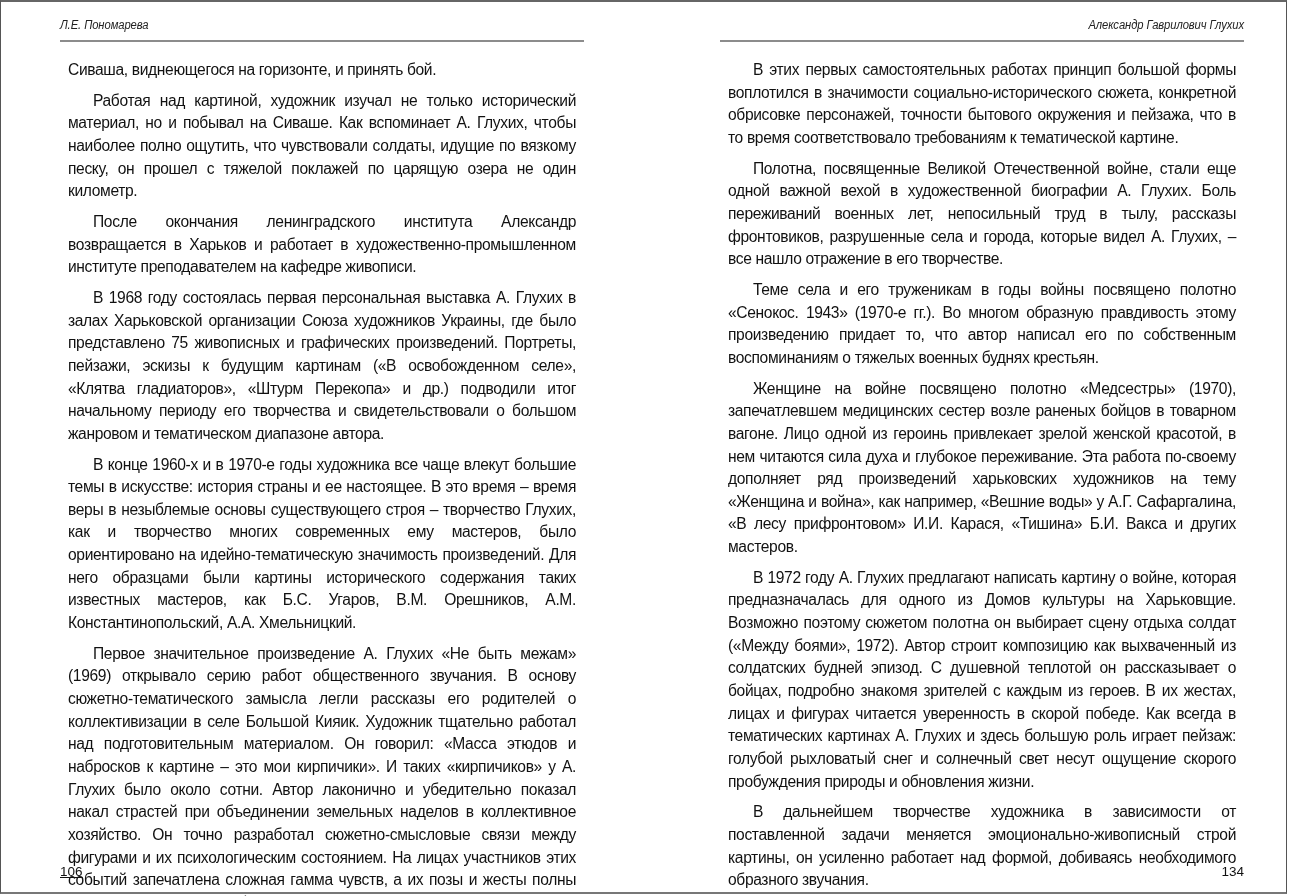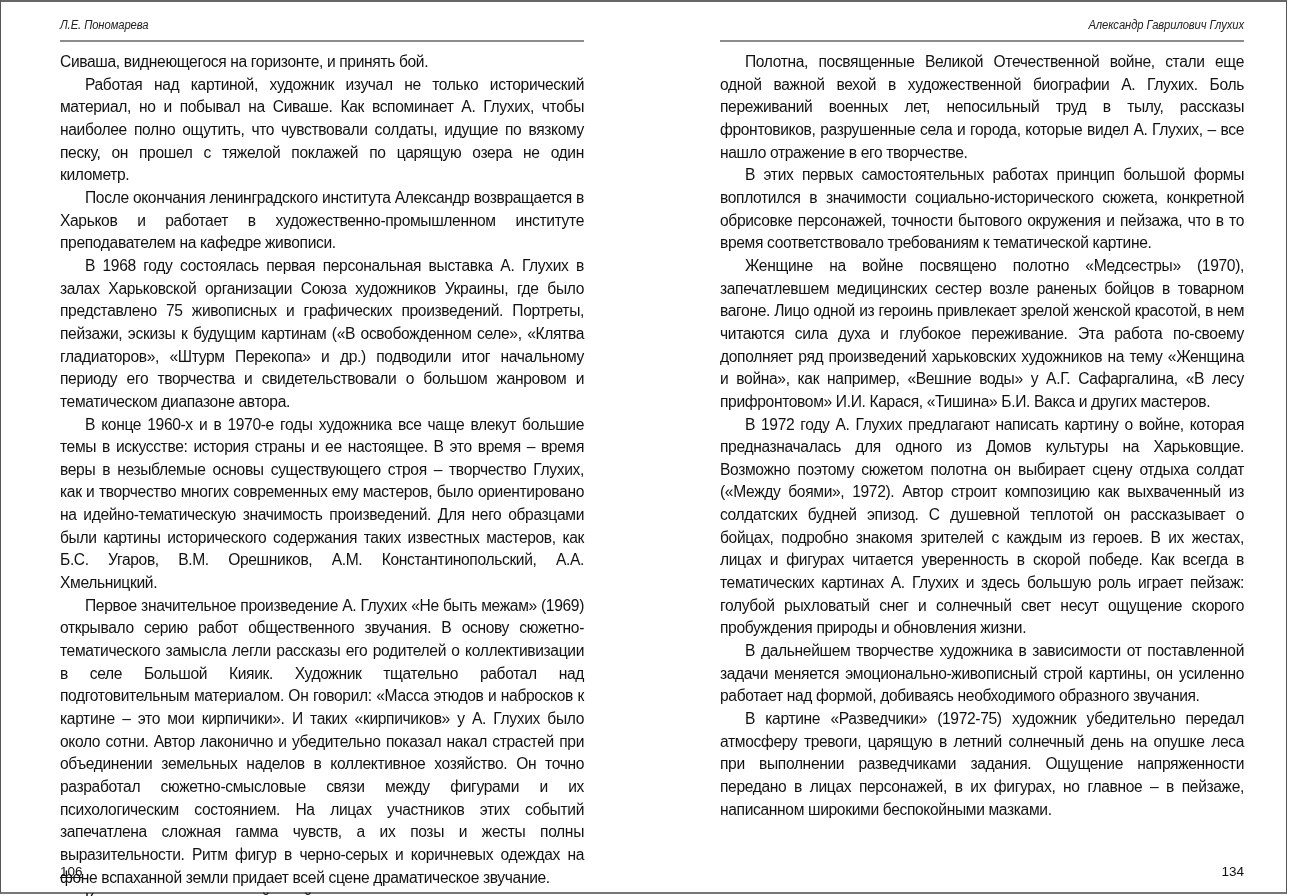--- a/index.html
+++ b/index.html
@@ -20,21 +20,21 @@
   }
   .page.right .running-head { text-align: right; transform-origin: right; }
   .rule {
     position: absolute; top: 40px; left: 0; width: 100%; height: 2px; background: #8c8c8c;
   }
   .body-text {
     position: absolute; top: 51px; left: 0; width: 100%;
     font-family: "Liberation Sans", sans-serif; font-size: 15.6px; line-height: 22.65px;
     color: #111; text-align: justify; letter-spacing: -0.35px; word-spacing: 0px;
   }
-  .body-text p { margin: 0; text-indent: 25px; hyphens: manual; }
+  .body-text p { margin: 8px; text-indent: 25px; hyphens: manual; }
   .body-text p.cont { text-indent: 0; }
   .folio {
     position: absolute; top: 864px; font-family: "Liberation Sans", sans-serif;
     font-size: 13.5px; color: #111;
   }
   .page.left .folio { left: 0; text-decoration: underline; }
   .page.right .folio { right: 0; }
 </style>
 </head>
 <body>
@@ -54,22 +54,23 @@
     <p>Картина, тема которой сейчас многими воспринимается как заблуждение минувших дней, в 1969 году экспонировалась на республиканской выставке в Киеве и получила широкое признание. Критика отмечала сложность поставленной художником задачи, мастерство в построении композиции и живописном решении.</p>
 
   </div>
   <div class="folio">106</div>
 </div>
 
 <div class="page right">
   <div class="running-head">Александр Гаврилович Глухих</div>
   <div class="rule"></div>
   <div class="body-text">
+    <p>В этих первых самостоятельных работах принцип большой формы воплотился в значимости социально-исторического сюжета, конкретной обрисовке персонажей, точности бытового окружения и пейзажа, что в то время соответствовало требованиям к тематической картине.</p>
     <p>Полотна, посвященные Великой Отечественной войне, стали еще одной важной вехой в художественной биографии А. Глухих. Боль переживаний военных лет, непосильный труд в тылу, рассказы фронтовиков, разрушенные села и города, которые видел А. Глухих, – все нашло отражение в его творчестве.</p>
-    <p>В этих первых самостоятельных работах принцип большой формы воплотился в значимости социально-исторического сюжета, конкретной обрисовке персонажей, точности бытового окружения и пейзажа, что в то время соответствовало требованиям к тематической картине.</p>
+    <p>Теме села и его труженикам в годы войны посвящено полотно «Сенокос. 1943» (1970-е гг.). Во многом образную правдивость этому произведению придает то, что автор написал его по собственным воспоминаниям о тяжелых военных буднях крестьян.</p>
     <p>Женщине на войне посвящено полотно «Медсестры» (1970), запечатлевшем медицинских сестер возле раненых бойцов в товарном вагоне. Лицо одной из героинь привлекает зрелой женской красотой, в нем читаются сила духа и глубокое переживание. Эта работа по-своему дополняет ряд произведений харьковских художников на тему «Женщина и война», как например, «Вешние воды» у А.Г. Сафаргалина, «В лесу прифронтовом» И.И. Карася, «Тишина» Б.И. Вакса и других мастеров.</p>
     <p>В 1972 году А. Глухих предлагают написать картину о войне, которая предназначалась для одного из Домов культуры на Харьковщие. Возможно поэтому сюжетом полотна он выбирает сцену отдыха солдат («Между боями», 1972). Автор строит композицию как выхваченный из солдатских будней эпизод. С душевной теплотой он рассказывает о бойцах, подробно знакомя зрителей с каждым из героев. В их жестах, лицах и фигурах читается уверенность в скорой победе. Как всегда в тематических картинах А. Глухих и здесь большую роль играет пейзаж: голубой рыхловатый снег и солнечный свет несут ощущение скорого пробуждения природы и обновления жизни.</p>
     <p>В дальнейшем творчестве художника в зависимости от поставленной задачи меняется эмоционально-живописный строй картины, он усиленно работает над формой, добиваясь необходимого образного звучания.</p>
     <p>В картине «Разведчики» (1972-75) художник убедительно передал атмосферу тревоги, царящую в летний солнечный день на опушке леса при выполнении разведчиками задания. Ощущение напряженности передано в лицах персонажей, в их фигурах, но главное – в пейзаже, написанном широкими беспокойными мазками.</p>
 
   </div>
   <div class="folio">134</div>
 </div>
 
 </body></html>

